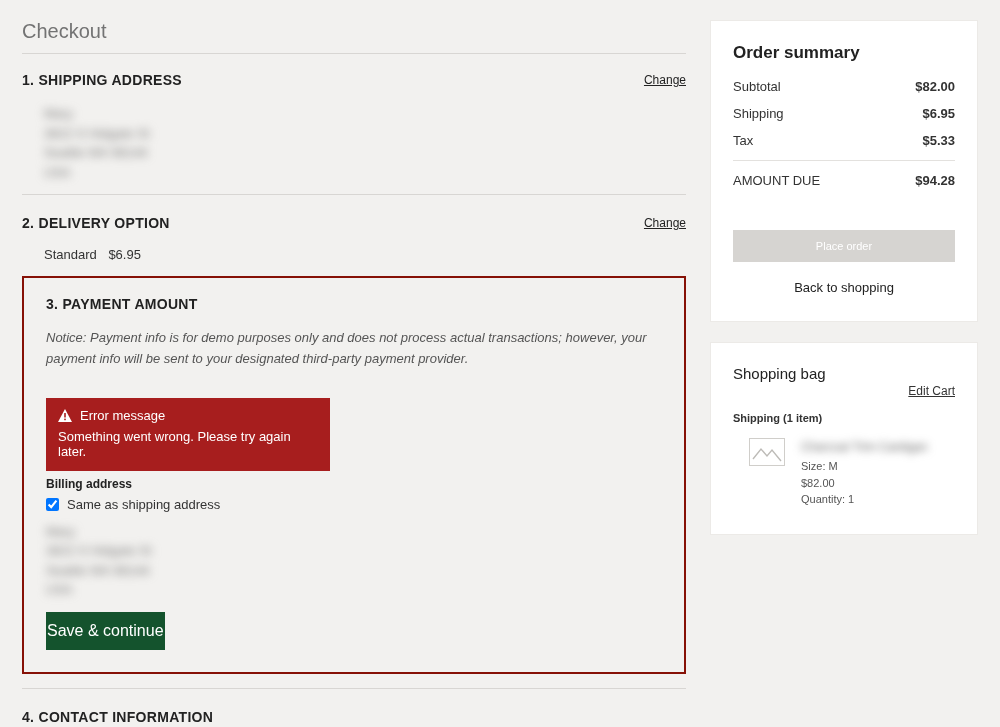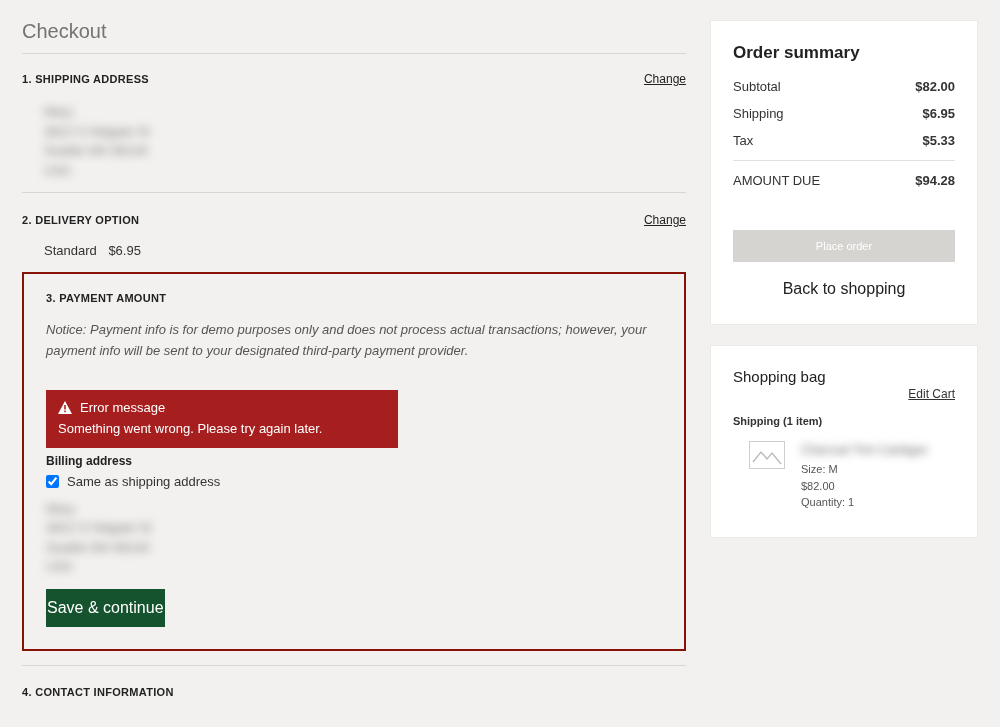--- a/index.html
+++ b/index.html
@@ -4,43 +4,43 @@
   <style>
     * { margin:0; padding:0; box-sizing:border-box; }
     body { font-family: "Segoe UI", Arial, sans-serif; background:#f2f1ef; color:#333; font-size:13px; width:1000px; }
     .page { padding:20px 22px; display:flex; gap:24px; align-items:flex-start; }
     .main { flex:1; }
     .sidebar { width:268px; }
     h1.checkout-title { font-size:20px; font-weight:400; color:#737373; margin-bottom:10px; }
     .hr-thin { border:none; border-top:1px solid #d8d6d3; margin:0 0 18px 0; }
     .step { margin-bottom:8px; }
     .step-header { display:flex; justify-content:space-between; align-items:center; margin-bottom:16px; }
-    .step-title { font-size:11px; font-weight:700; color:#222; letter-spacing:0.3px; }
+    .step-title { font-size:14px; font-weight:700; color:#222; letter-spacing:0.3px; }
     .change-link { font-size:12px; text-decoration:underline; color:#222; cursor:pointer; }
     .blurred { filter:blur(5px); color:#7a7a7a; font-size:13px; line-height:1.5; margin-left:22px; margin-bottom:12px; user-select:none;}
     .delivery-summary { margin-left:22px; font-size:13px; color:#333; margin-bottom:14px; }
     .delivery-summary .opt { margin-right:8px; }
     .section-divider { border:none; border-top:1px solid #d8d6d3; margin:12px 0 20px 0; }
 
     .payment-box { border:2px solid #861106; padding:18px 22px 22px 22px; margin-bottom:14px; }
     .payment-box .step-title { margin-bottom:16px; display:block; }
     .payment-notice { font-style:italic; color:#555; font-size:13px; line-height:1.6; margin:0 0 28px 0; }
 
-    .error-box { background:#a71e1e; color:#fff; padding:10px 12px 12px 12px; width:352px; margin-bottom:6px; }
+    .error-box { background:#a71e1e; color:#fff; padding:10px 12px 12px 12px; width:284px; margin-bottom:6px; }
     .error-header { display:flex; align-items:center; font-size:13px; margin-bottom:6px; }
     .error-header .tri { margin-right:8px; }
     .error-header .tri svg { display:block; }
     .error-body { font-size:13px; }
 
     .billing-label { font-size:12px; font-weight:700; color:#222; margin-bottom:6px; }
     .billing-check { display:flex; align-items:center; margin-bottom:10px; font-size:13px; }
     .billing-check input { margin-right:8px; }
 
     .save-btn { background:#14532d; color:#fff; border:none; padding:10px 1px; font-size:16px; cursor:pointer; }
-    .back-link { font-size:16px; color:#222; cursor:pointer; }
+    .back-link { font-size:13px; color:#222; cursor:pointer; }
     .place-order-btn { background:#d6d4d1; color:#fff; border:none; padding:10px 48px; font-size:11px; cursor:not-allowed; }
 
     
     .panel { background:#fff; padding:22px 22px 26px 22px; margin-bottom:20px; border:1px solid #eceae7; }
     .panel h2 { font-size:17px; font-weight:600; color:#222; margin-bottom:16px; }
     .sum-row { display:flex; justify-content:space-between; font-size:13px; margin-bottom:12px; }
     .sum-divider { border:none; border-top:1px solid #e3e1de; margin:6px 0 12px 0; }
     .sum-due { font-size:13px; }
     .sum-due .val { font-weight:700; }
     .panel .place-order-btn { width:100%; margin:30px 0 18px 0; }

